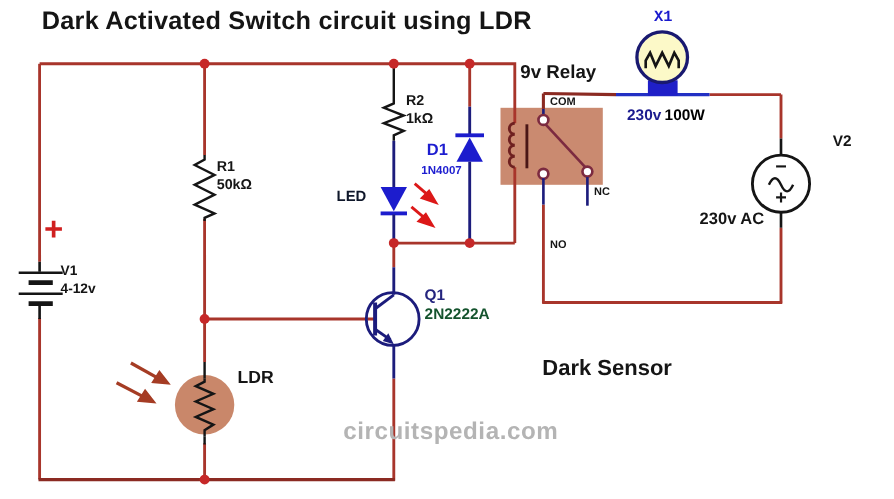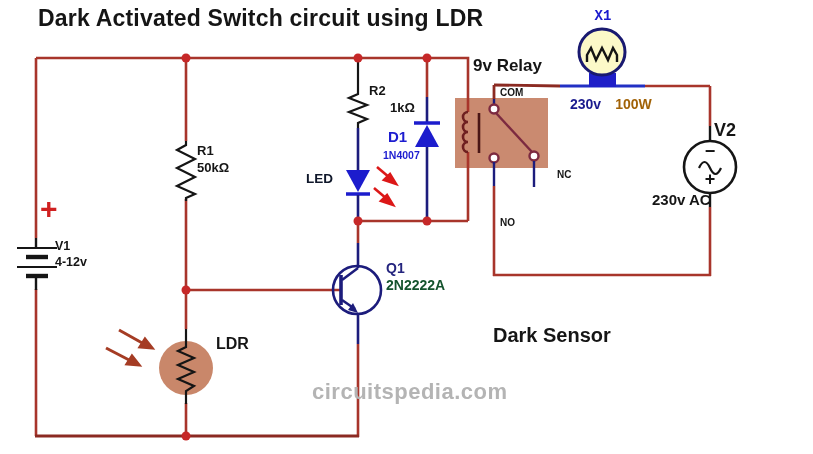--- a/index.html
+++ b/index.html
@@ -5,31 +5,31 @@
   html,body{margin:0;padding:0;background:#fff;}
   #stage{
     position:relative;width:813px;height:454px;background:#ffffff;
     font-family:"Liberation Sans",sans-serif;overflow:hidden;
   }
   #circuit-svg{position:absolute;left:0;top:0;}
   .lbl{position:absolute;line-height:1;white-space:nowrap;font-weight:bold;color:#151515;}
   .title{left:38px;top:7px;font-size:23px;letter-spacing:.2px;}
   .x1{left:580px;top:9px;width:46px;text-align:center;color:#1a1acd;font-size:14px;font-family:Liberation Mono, monospace;}
   .rating{left:570px;top:97px;font-size:14px;}
-  .rating .v{color:#1b1b8e;} .rating .w{color:#a16207;margin-left:14px;}
+  .rating .v{color:#1b1b8e;} .rating .w{color:#000000;margin-left:3px;}
   .relay-name{left:473px;top:57px;font-size:17px;}
   .t-com{left:500px;top:88px;font-size:10px;}
   .t-no{left:500px;top:170px;font-size:10px;margin-top:48px;}
-  .t-nc{left:540px;top:170px;font-size:10px;margin-left:17px;}
-  .v2{left:714px;top:121px;font-size:18px;}
-  .acval{left:636px;top:192px;font-size:15px;margin-left:16px;}
+  .t-nc{left:540px;top:170px;font-size:10px;}
+  .v2{left:757px;top:121px;font-size:14px;}
+  .acval{left:636px;top:192px;font-size:15px;}
   .acminus{left:699px;top:142px;width:22px;text-align:center;font-size:18px;}
   .acplus{left:699px;top:170px;width:22px;text-align:center;font-size:18px;}
   .r2l{left:369px;top:84px;font-size:13px;}
-  .r2v{left:369px;top:101px;font-size:13px;margin-left:21px;}
+  .r2v{left:369px;top:101px;font-size:13px;}
   .r1l{left:197px;top:144px;font-size:13px;}
   .r1v{left:197px;top:161px;font-size:13px;}
   .d1l{left:388px;top:129px;font-size:15px;color:#1d1dd0;}
   .d1p{left:383px;top:150px;font-size:10.5px;color:#1d1dd0;}
   .ledl{left:306px;top:172px;font-size:13.5px;color:#0f172a;}
   .q1l{left:386px;top:261px;font-size:14px;color:#24247e;}
   .q1p{left:386px;top:278px;font-size:14px;color:#14532d;}
   .v1l{left:55px;top:240px;font-size:12.5px;}
   .v1v{left:55px;top:256px;font-size:12.5px;}
   .batplus{left:40px;top:194px;font-size:30px;color:#d02020;}

